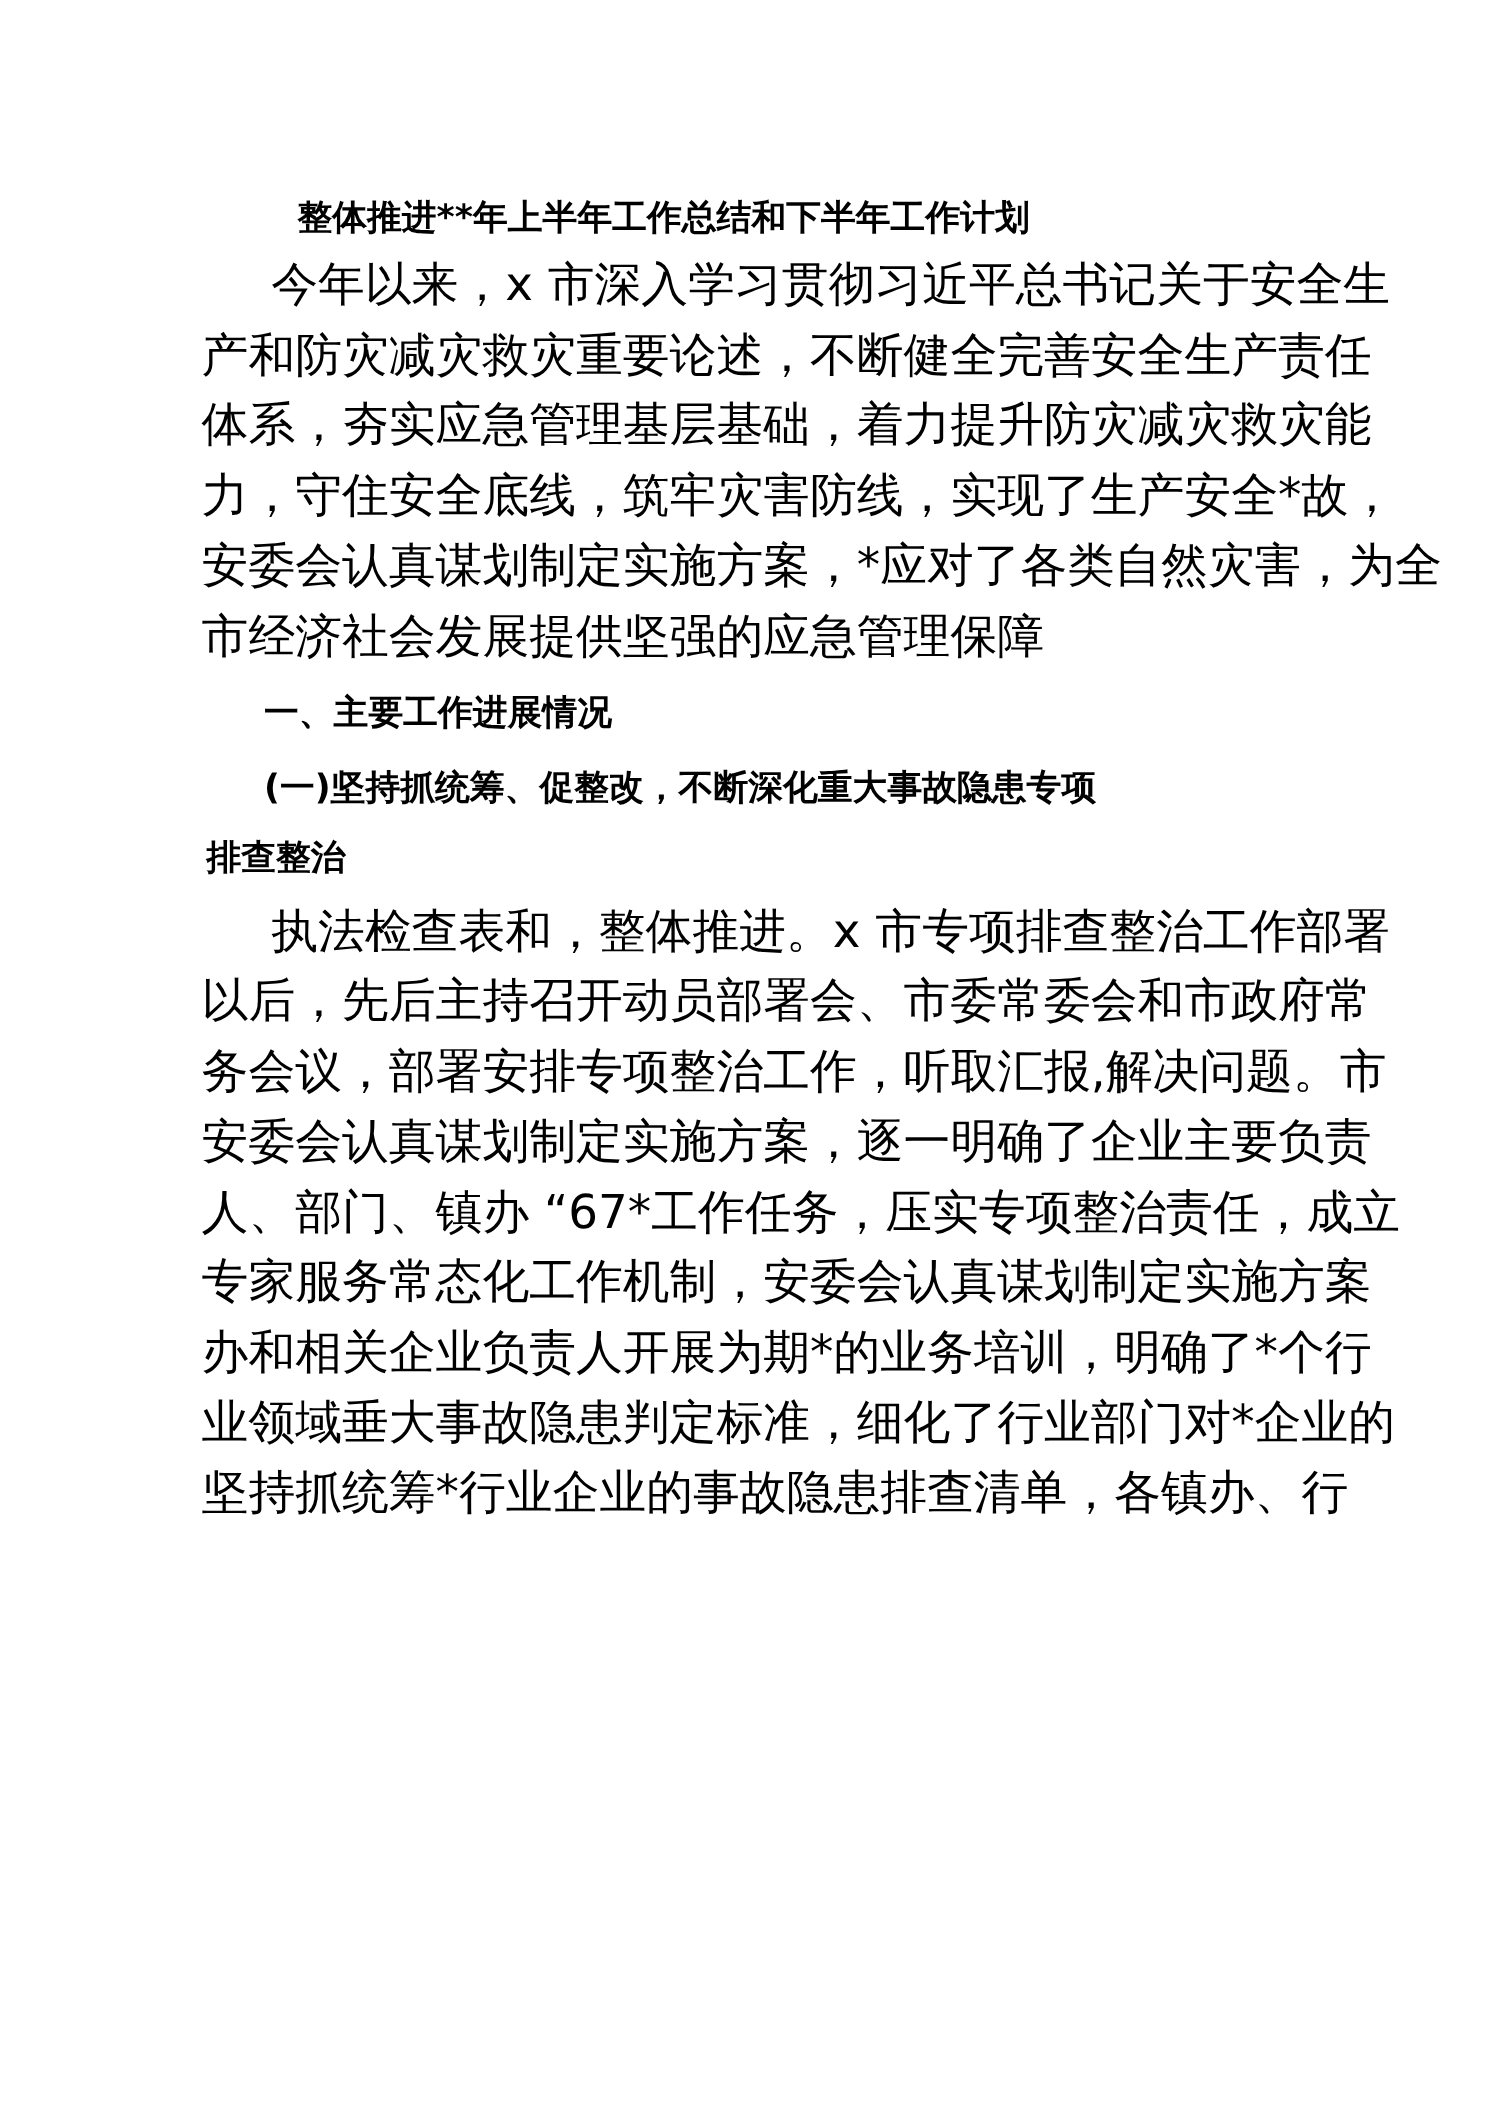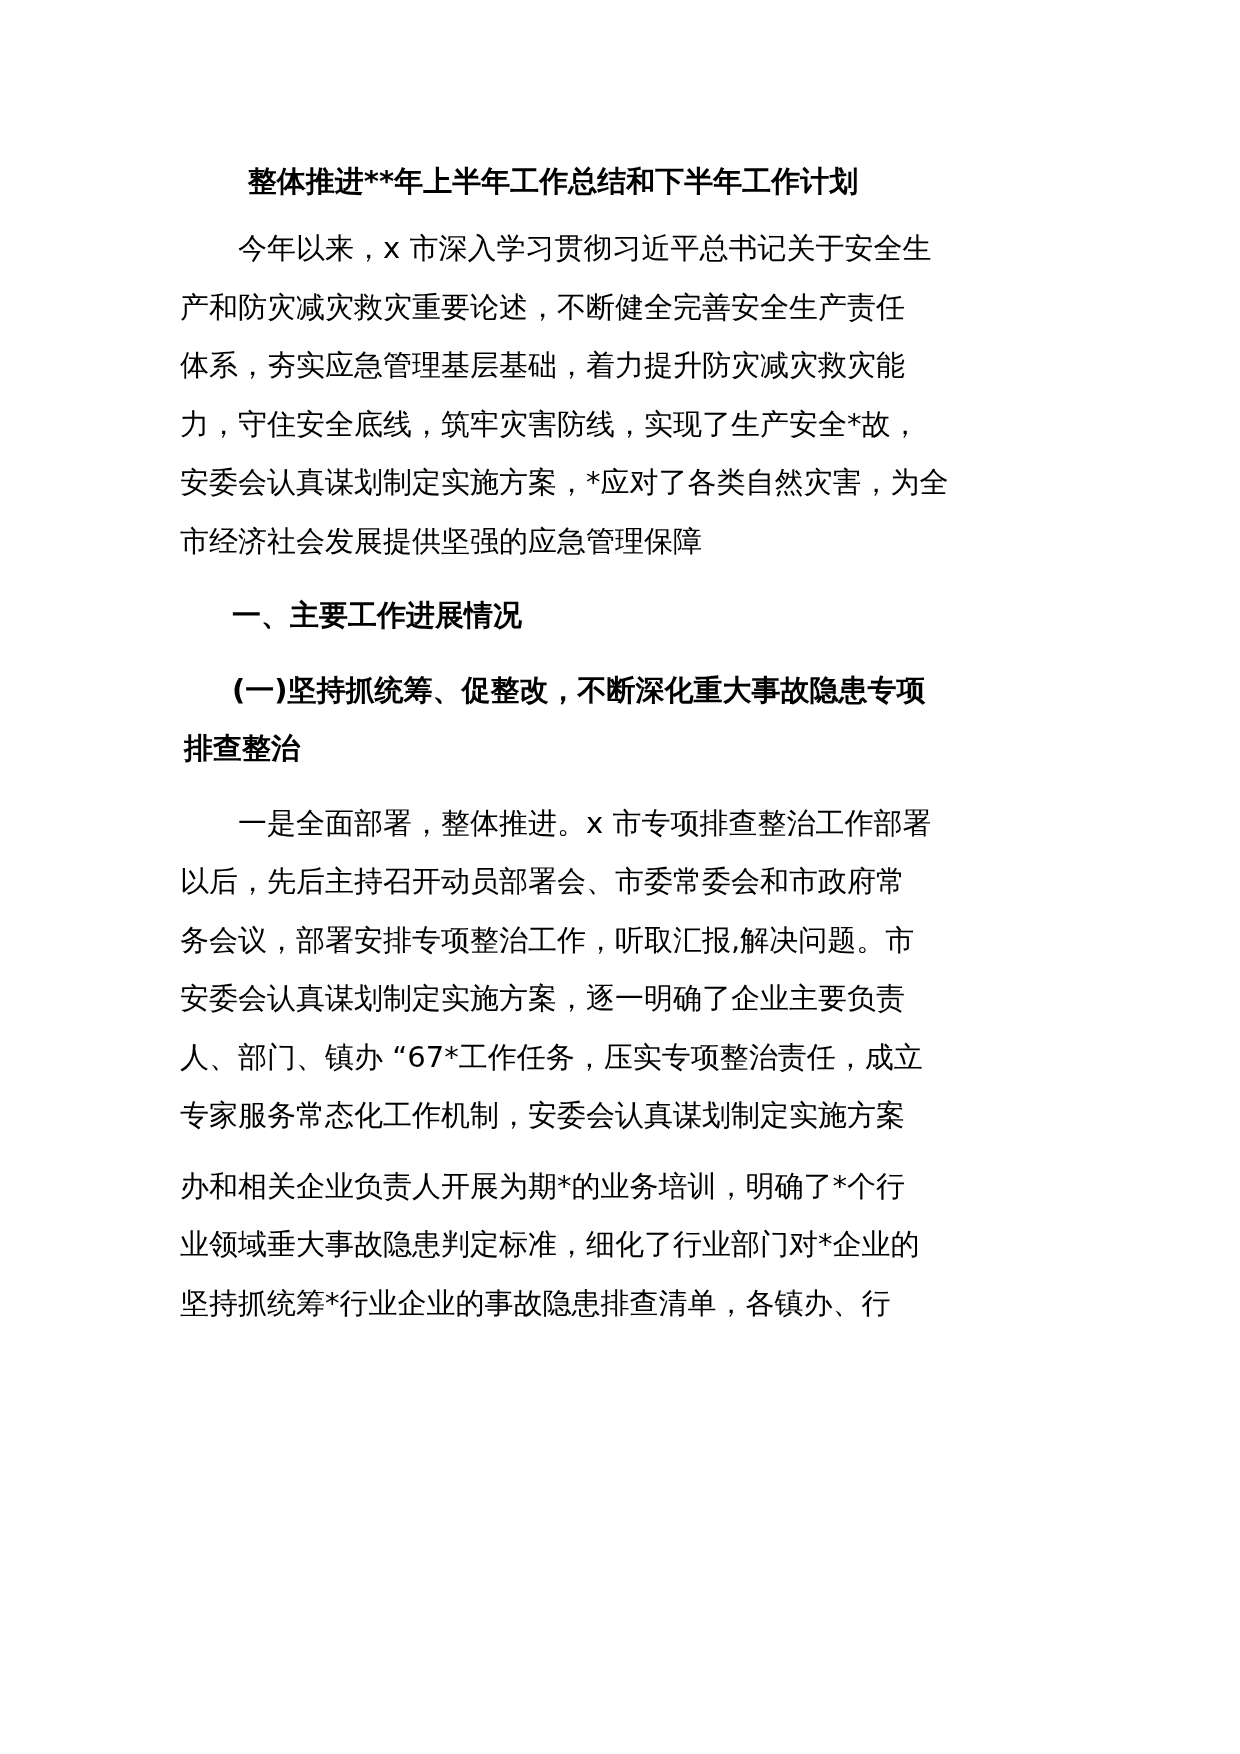--- a/index.html
+++ b/index.html
@@ -24,32 +24,32 @@
     .title {
       font-weight: bold;
       font-size: 29px;
       line-height: 52px;
       text-align: center;
       margin: 0 0 2px 0;
       letter-spacing: 0px;
       width: 770px;
     }
     .para {
-      font-size: 29px;
+      font-size: 39px;
       line-height: 58.5px;
-      margin: 12px;
+      margin: 0;
       text-indent: 58px;
       text-align: justify;
       text-align-last: left;
       word-break: break-all;
     }
     .heading {
       font-size: 29px;
       line-height: 58.5px;
-      margin: 16px;
+      margin: 4px;
       text-indent: 48px;
       font-weight: bold;
       word-break: break-all;
     }
     .line {
       display: block;
       white-space: nowrap;
     }
   </style>
 </head>
@@ -69,21 +69,21 @@
   </div>
 
   <div class="heading">一、主要工作进展情况</div>
 
   <div class="heading">
     <span class="line">(一)坚持抓统筹、促整改，不断深化重大事故隐患专项</span>
     <span class="line" style="text-indent:0">排查整治</span>
   </div>
 
   <div class="para">
-    <span class="line">一是全面部署，整体推进。x 市专项排查整治工作部署</span>
+    <span class="line">执法检查表和，整体推进。x 市专项排查整治工作部署</span>
     <span class="line" style="text-indent:0">以后，先后主持召开动员部署会、市委常委会和市政府常</span>
     <span class="line" style="text-indent:0">务会议，部署安排专项整治工作，听取汇报,解决问题。市</span>
     <span class="line" style="text-indent:0">安委会认真谋划制定实施方案，逐一明确了企业主要负责</span>
     <span class="line" style="text-indent:0">人、部门、镇办 “67*工作任务，压实专项整治责任，成立</span>
     <span class="line" style="text-indent:0">专家服务常态化工作机制，安委会认真谋划制定实施方案</span>
   </div>
 
   <div class="para">
     <span class="line" style="text-indent:0">办和相关企业负责人开展为期*的业务培训，明确了*个行</span>
     <span class="line" style="text-indent:0">业领域垂大事故隐患判定标准，细化了行业部门对*企业的</span>

